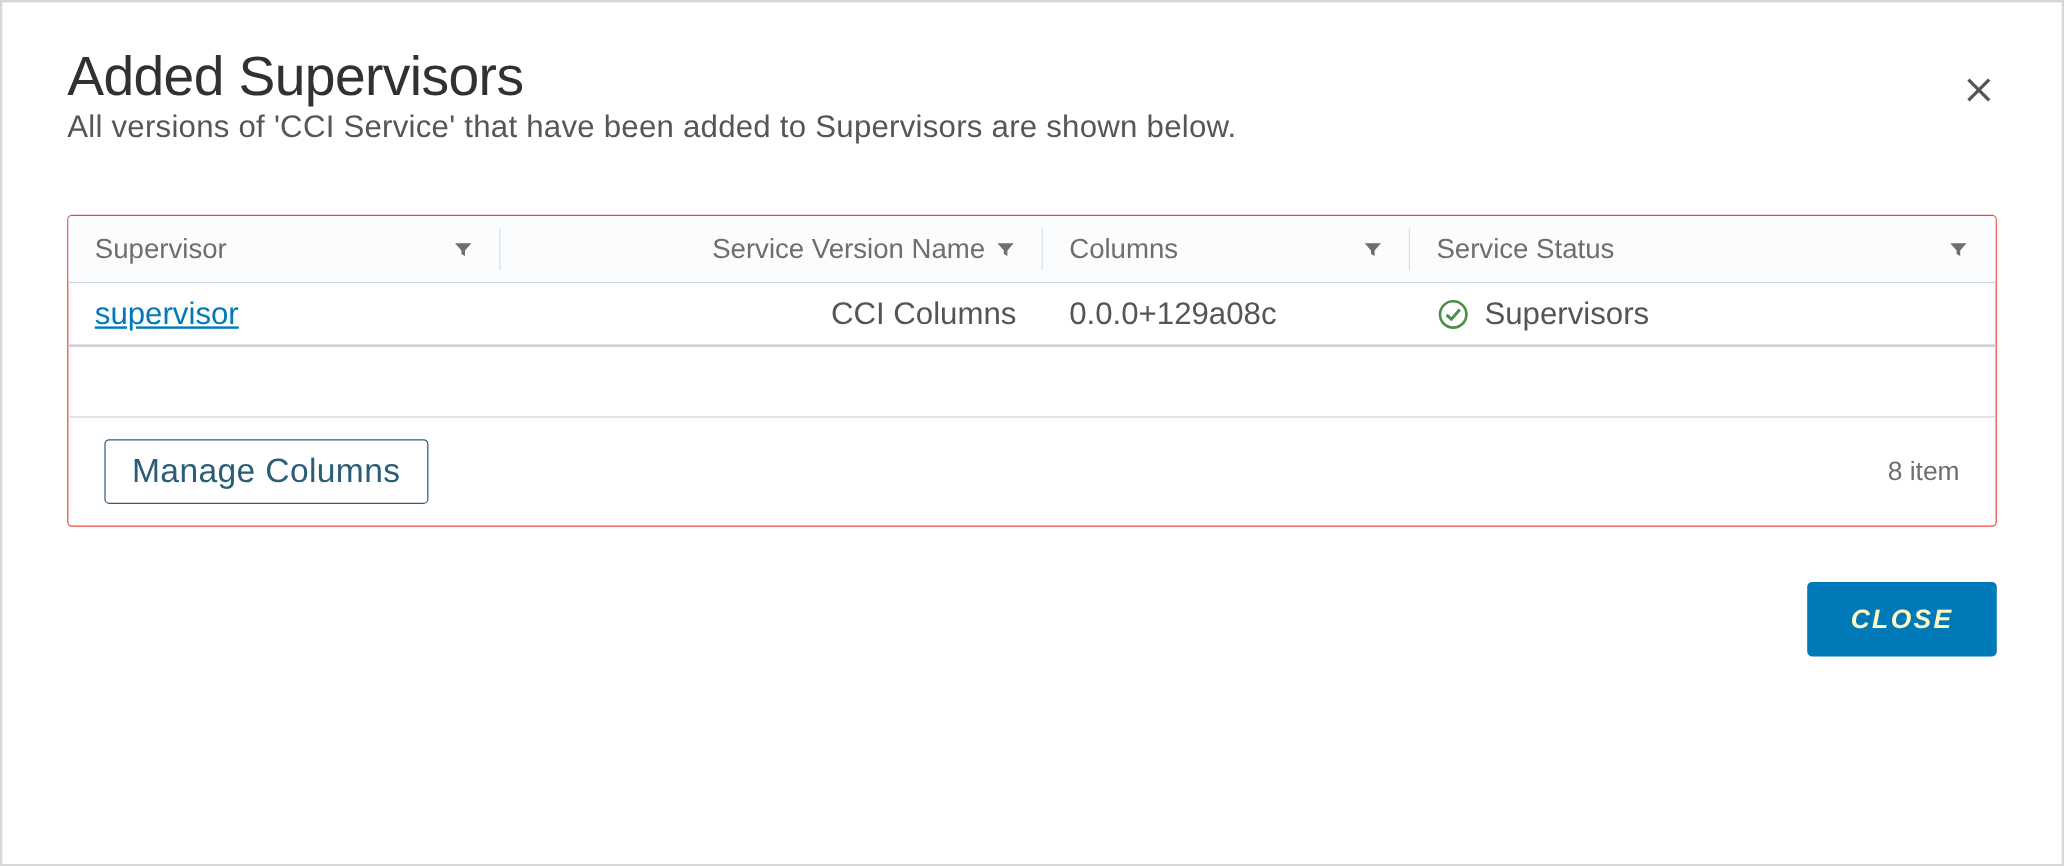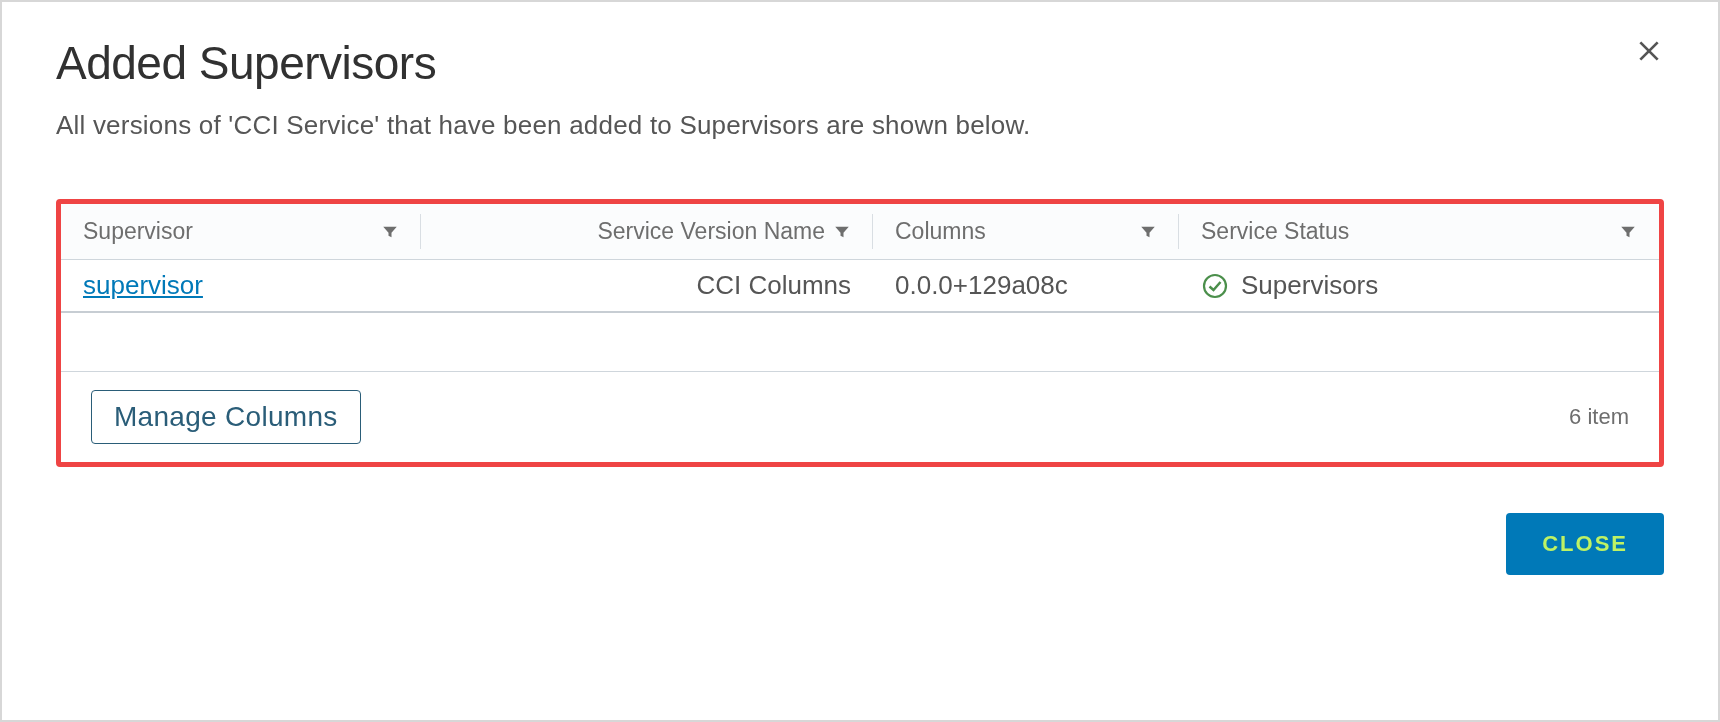--- a/index.html
+++ b/index.html
@@ -14,46 +14,45 @@
     position: relative;
     width: 1720px;
     height: 722px;
     border: 2px solid #d7d7d7;
     background: #fff;
     padding: 34px 54px 42px 54px;
   }
   .modal-header {
     display: flex;
     justify-content: space-between;
-    align-items: flex-start;
+    align-items: flex-end;
   }
   .modal-title {
     font-size: 46px;
     font-weight: 500;
     color: #313131;
     letter-spacing: -0.5px;
   }
   .close-x {
     cursor: pointer;
     width: 30px; height: 30px;
     display: flex; align-items: center; justify-content: center;
   }
   .close-x svg { width: 26px; height: 26px; }
   .close-x path { stroke: #555; stroke-width: 2.5; }
 
   .desc {
     font-size: 26px;
     color: #565656;
     margin-bottom: 58px;
     letter-spacing: 0.2px;
-    margin-top: 20px;
   }
 
   .grid {
-    border: 5px solid #ef4444;
+    border: 1px solid #ef4444;
     border-radius: 4px;
     overflow: hidden;
     margin-top: 38px;
   }
   .grid-header {
     display: flex;
     background: #fbfcfd;
     border-bottom: 1px solid #cfd6dc;
   }
   .gh-cell {
@@ -126,28 +125,29 @@
     color:#6e6e6e;
   }
 
   .modal-actions{
     display:flex;
     justify-content:flex-end;
     margin-top:46px;
   }
   .btn-primary{
     background:#0079b8;
-    color:#bef264;
+    color:#fef9c3;
     border:none;
     border-radius:4px;
     font-size:22px;
     font-weight:600;
     letter-spacing:2px;
     padding:18px 36px;
     cursor:pointer;
+    font-style:italic;
   }
 </style>
 </head>
 <body>
 
 <div class="modal">
 
   <div class="modal-header">
     <div class="modal-title">Added Supervisors</div>
     <div class="close-x">
@@ -200,21 +200,21 @@
           <polyline points="8.5,14.5 12.5,18 19.5,10"></polyline>
         </svg>
         <span>Supervisors</span>
       </div>
     </div>
 
     <div class="grid-spacer"></div>
 
     <div class="grid-footer">
       <button class="manage-cols">Manage Columns</button>
-      <span class="item-count">6 item</span>
+      <span class="item-count">8 item</span>
     </div>
   </div>
 
   <div class="modal-actions">
     <button class="btn-primary">CLOSE</button>
   </div>
 
 </div>
 
 </body></html>

